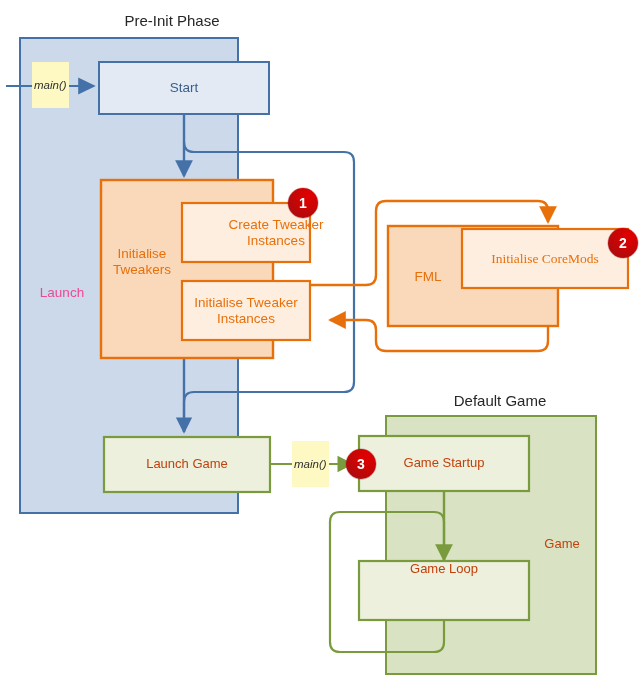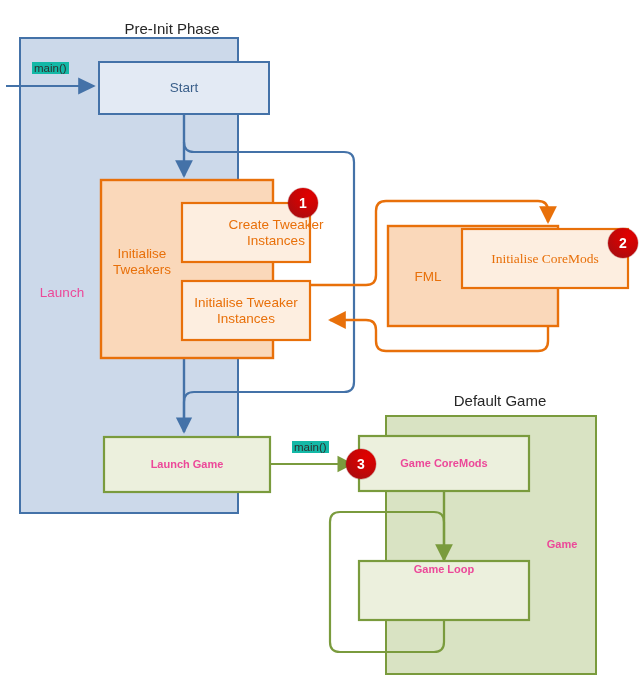--- a/index.html
+++ b/index.html
@@ -14,24 +14,24 @@
 
   
   .phase-title{font-size:15px;color:#262626;font-weight:400;}
 
   
   .blue-container-txt{font-size:13.5px;color:#ec4899;margin-top:24px;}
   .blue-box-txt{font-size:13.5px;color:#3a5f8a;}
   
   .orange-txt{font-size:13.5px;color:#e8700a;}
   
-  .green-txt{font-size:11px;color:#ec4899;font-weight:bold;}
+  .green-txt{font-size:13px;color:#c2410c;}
 
-  .edge-lbl{position:absolute;font-size:11.5px;color:#2f2f2f;background:#14b8a6;
-            padding:0 2px;white-space:nowrap;}
+  .edge-lbl{position:absolute;font-size:11.5px;color:#2f2f2f;background:#fef9c3;
+            padding:17px 2px;white-space:nowrap;font-style:italic;}
 
   .badge{position:absolute;width:30px;height:30px;border-radius:50%;
          background:radial-gradient(circle at 68% 26%, #e00000 0%, #cc0404 38%, #9d0f14 100%);
          color:#ffffff;font-size:14px;font-weight:700;
          display:flex;align-items:center;justify-content:center;
          box-shadow:0 0 0 0.5px rgba(120,0,0,.35);}
 </style>
 </head>
 <body>
 
@@ -91,21 +91,21 @@
     <path d="M444,620 L444,642 Q444,652 434,652 L340,652 Q330,652 330,642
              L330,522 Q330,512 340,512 L434,512 Q444,512 444,522 L444,560" fill="none" stroke="#7a9b3d" stroke-width="2.2"></path>
 
     <rect x="104" y="437" width="166" height="55" fill="#ecf0dd" stroke="#7a9b3d" stroke-width="2.2"></rect>
 
     <rect x="359" y="436" width="170" height="55" fill="#ecf0dd" stroke="#7a9b3d" stroke-width="2.2"></rect>
 
     <rect x="359" y="561" width="170" height="59" fill="#ecf0dd" stroke="#7a9b3d" stroke-width="2.2"></rect>
   </svg>
 
-  <div class="lbl phase-title" style="left:62px;top:18px;width:220px;height:22px;text-align:center;">Pre-Init Phase</div>
+  <div class="lbl phase-title" style="left:62px;top:10px;width:220px;height:22px;text-align:center;">Pre-Init Phase</div>
 
   <div class="lbl phase-title" style="left:400px;top:390px;width:200px;height:22px;">Default Game</div>
 
   <div class="lbl blue-box-txt" style="left:99px;top:62px;width:170px;height:52px;">Start</div>
 
   <div class="lbl blue-container-txt" style="left:26px;top:258px;width:72px;height:22px;">Launch</div>
 
   <div class="lbl orange-txt" style="left:104px;top:240px;width:76px;height:44px;white-space:pre-line;">Initialise
 Tweakers</div>
 
@@ -114,21 +114,21 @@
 
   <div class="lbl orange-txt" style="left:180px;top:281px;width:132px;height:59px;white-space:pre-line;">Initialise Tweaker
 Instances</div>
 
   <div class="lbl orange-txt" style="left:396px;top:266px;width:64px;height:22px;">FML</div>
 
   <div class="lbl orange-txt" style="left:462px;top:229px;width:166px;height:59px;font-family:Liberation Serif, serif;">Initialise CoreMods</div>
 
   <div class="lbl green-txt" style="left:104px;top:437px;width:166px;height:55px;">Launch Game</div>
 
-  <div class="lbl green-txt" style="left:359px;top:436px;width:170px;height:55px;">Game CoreMods</div>
+  <div class="lbl green-txt" style="left:359px;top:436px;width:170px;height:55px;">Game Startup</div>
 
   <div class="lbl green-txt" style="left:359px;top:540px;width:170px;height:59px;">Game Loop</div>
 
   <div class="lbl green-txt" style="left:530px;top:533px;width:64px;height:22px;">Game</div>
 
   <div class="edge-lbl" style="left:32px;top:62px;">main()</div>
 
   <div class="edge-lbl" style="left:292px;top:441px;">main()</div>
 
   <div class="badge" style="left:288px;top:188px;">1</div>

